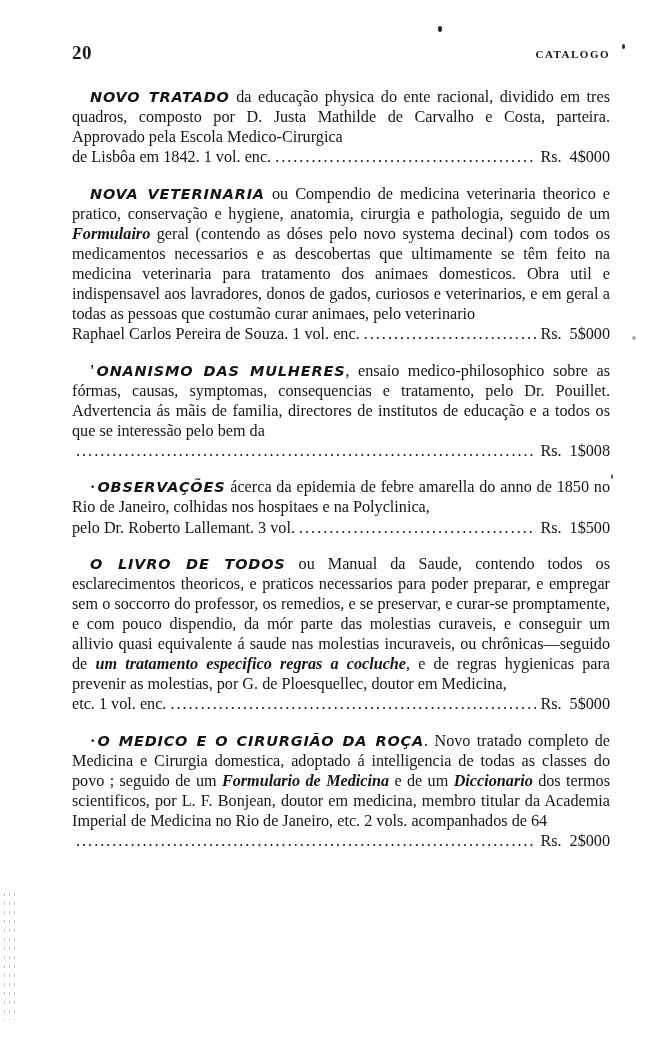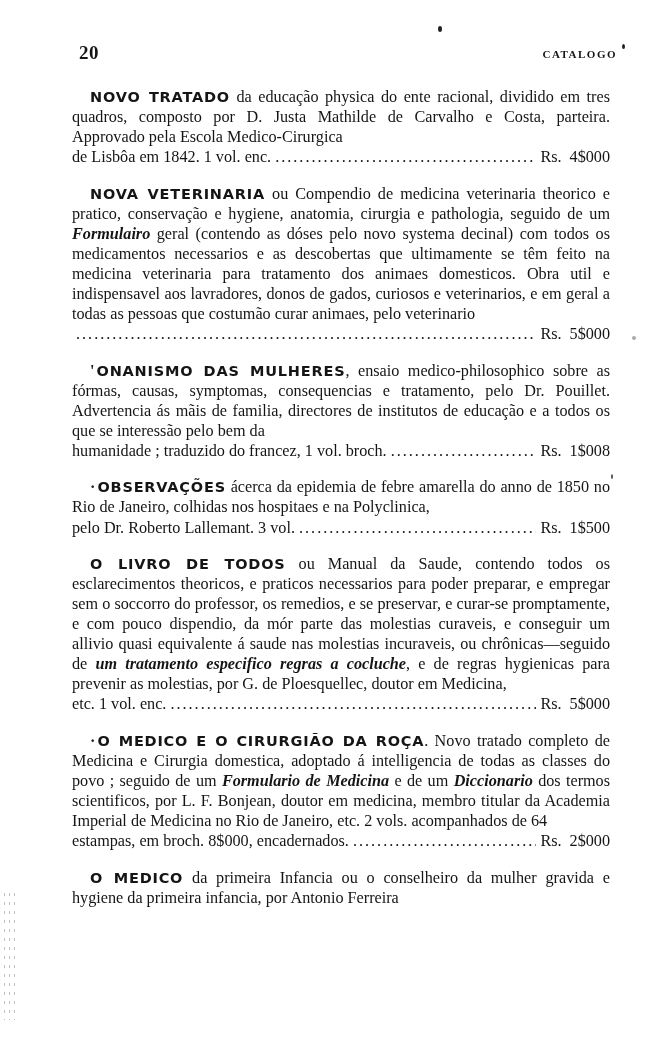--- a/index.html
+++ b/index.html
@@ -17,21 +17,21 @@
     }
     .page {
       position: absolute;
       left: 72px;
       top: 0;
       width: 538px;
     }
     .header {
       position: absolute;
       top: 42px;
-      left: 7px;
+      left: 0;
       width: 538px;
       height: 24px;
     }
     .page-number {
       position: absolute;
       left: 0;
       top: 0;
       font-size: 19px;
       font-weight: bold;
       letter-spacing: 0.5px;
@@ -59,20 +59,21 @@
       text-align: justify;
       margin-bottom: 8px;
       text-indent: 18px;
       hyphens: manual;
     }
     .entry .heading {
       font-family: "DejaVu Sans", sans-serif;
       font-weight: bold;
       font-size: 14.5px;
       letter-spacing: 0.8px;
+      font-style: italic;
     }
     .entry .mark {
       font-weight: bold;
       margin-right: 2px;
     }
     .entry i { font-style: italic; font-weight: bold; }
     .entry .price-line {
       display: flex;
       align-items: flex-end;
       text-indent: 0;
@@ -139,30 +140,30 @@
         <span class="amount">4$000</span>
       </span>
     </p>
 
     <p class="entry">
       <span class="heading">NOVA VETERINARIA</span>
       <span>ou Compendio de medicina veterinaria theorico e pratico, conservação e hygiene, anatomia, cirurgia e pathologia, seguido de um</span>
       <i>Formulairo</i>
       <span>geral (contendo as dóses pelo novo systema decinal) com todos os medicamentos necessarios e as descobertas que ultimamente se têm feito na medicina veterinaria para tratamento dos animaes domesticos. Obra util e indispensavel aos lavradores, donos de gados, curiosos e veterinarios, e em geral a todas as pessoas que costumão curar animaes, pelo veterinario</span>
       <span class="price-line">
+        <span class="lead">Raphael Carlos Pereira de Souza. 1 vol. enc.</span>
         <span class="dots"></span>
         <span class="currency">Rs.</span>
         <span class="amount">5$000</span>
       </span>
     </p>
 
     <p class="entry">
       <span class="mark">'</span><span class="heading">ONANISMO DAS MULHERES</span><span>, ensaio medico-philosophico sobre as fórmas, causas, symptomas, consequencias e tratamento, pelo Dr. Pouillet. Advertencia ás mãis de familia, directores de institutos de educação e a todos os que se interessão pelo bem da</span>
       <span class="price-line">
-        <span class="lead">humanidade ; traduzido do francez, 1 vol. broch.</span>
         <span class="dots"></span>
         <span class="currency">Rs.</span>
         <span class="amount">1$008</span>
       </span>
     </p>
 
     <p class="entry">
       <span class="mark">·</span><span class="heading">OBSERVAÇÕES</span>
       <span>ácerca da epidemia de febre amarella do anno de 1850 no Rio de Janeiro, colhidas nos hospitaes e na Polyclinica,</span>
       <span class="price-line">
@@ -185,26 +186,21 @@
       </span>
     </p>
 
     <p class="entry">
       <span class="mark">·</span><span class="heading">O MEDICO E O CIRURGIÃO DA ROÇA</span><span>. Novo tratado completo de Medicina e Cirurgia domestica, adoptado á intelligencia de todas as classes do povo ; seguido de um</span>
       <i>Formulario de Medicina</i>
       <span>e de um</span>
       <i>Diccionario</i>
       <span>dos termos scientificos, por L. F. Bonjean, doutor em medicina, membro titular da Academia Imperial de Medicina no Rio de Janeiro, etc. 2 vols. acompanhados de 64</span>
       <span class="price-line">
-        <span class="lead">estampas, em broch. 8$000, encadernados.</span>
         <span class="dots"></span>
         <span class="currency">Rs.</span>
         <span class="amount">2$000</span>
       </span>
     </p>
 
-    <p class="entry">
-      <span class="heading">O MEDICO</span>
-      <span>da primeira Infancia ou o conselheiro da mulher gravida e hygiene da primeira infancia, por Antonio Ferreira</span>
-    </p>
 
   </div>
 </div>
 
 </body></html>

